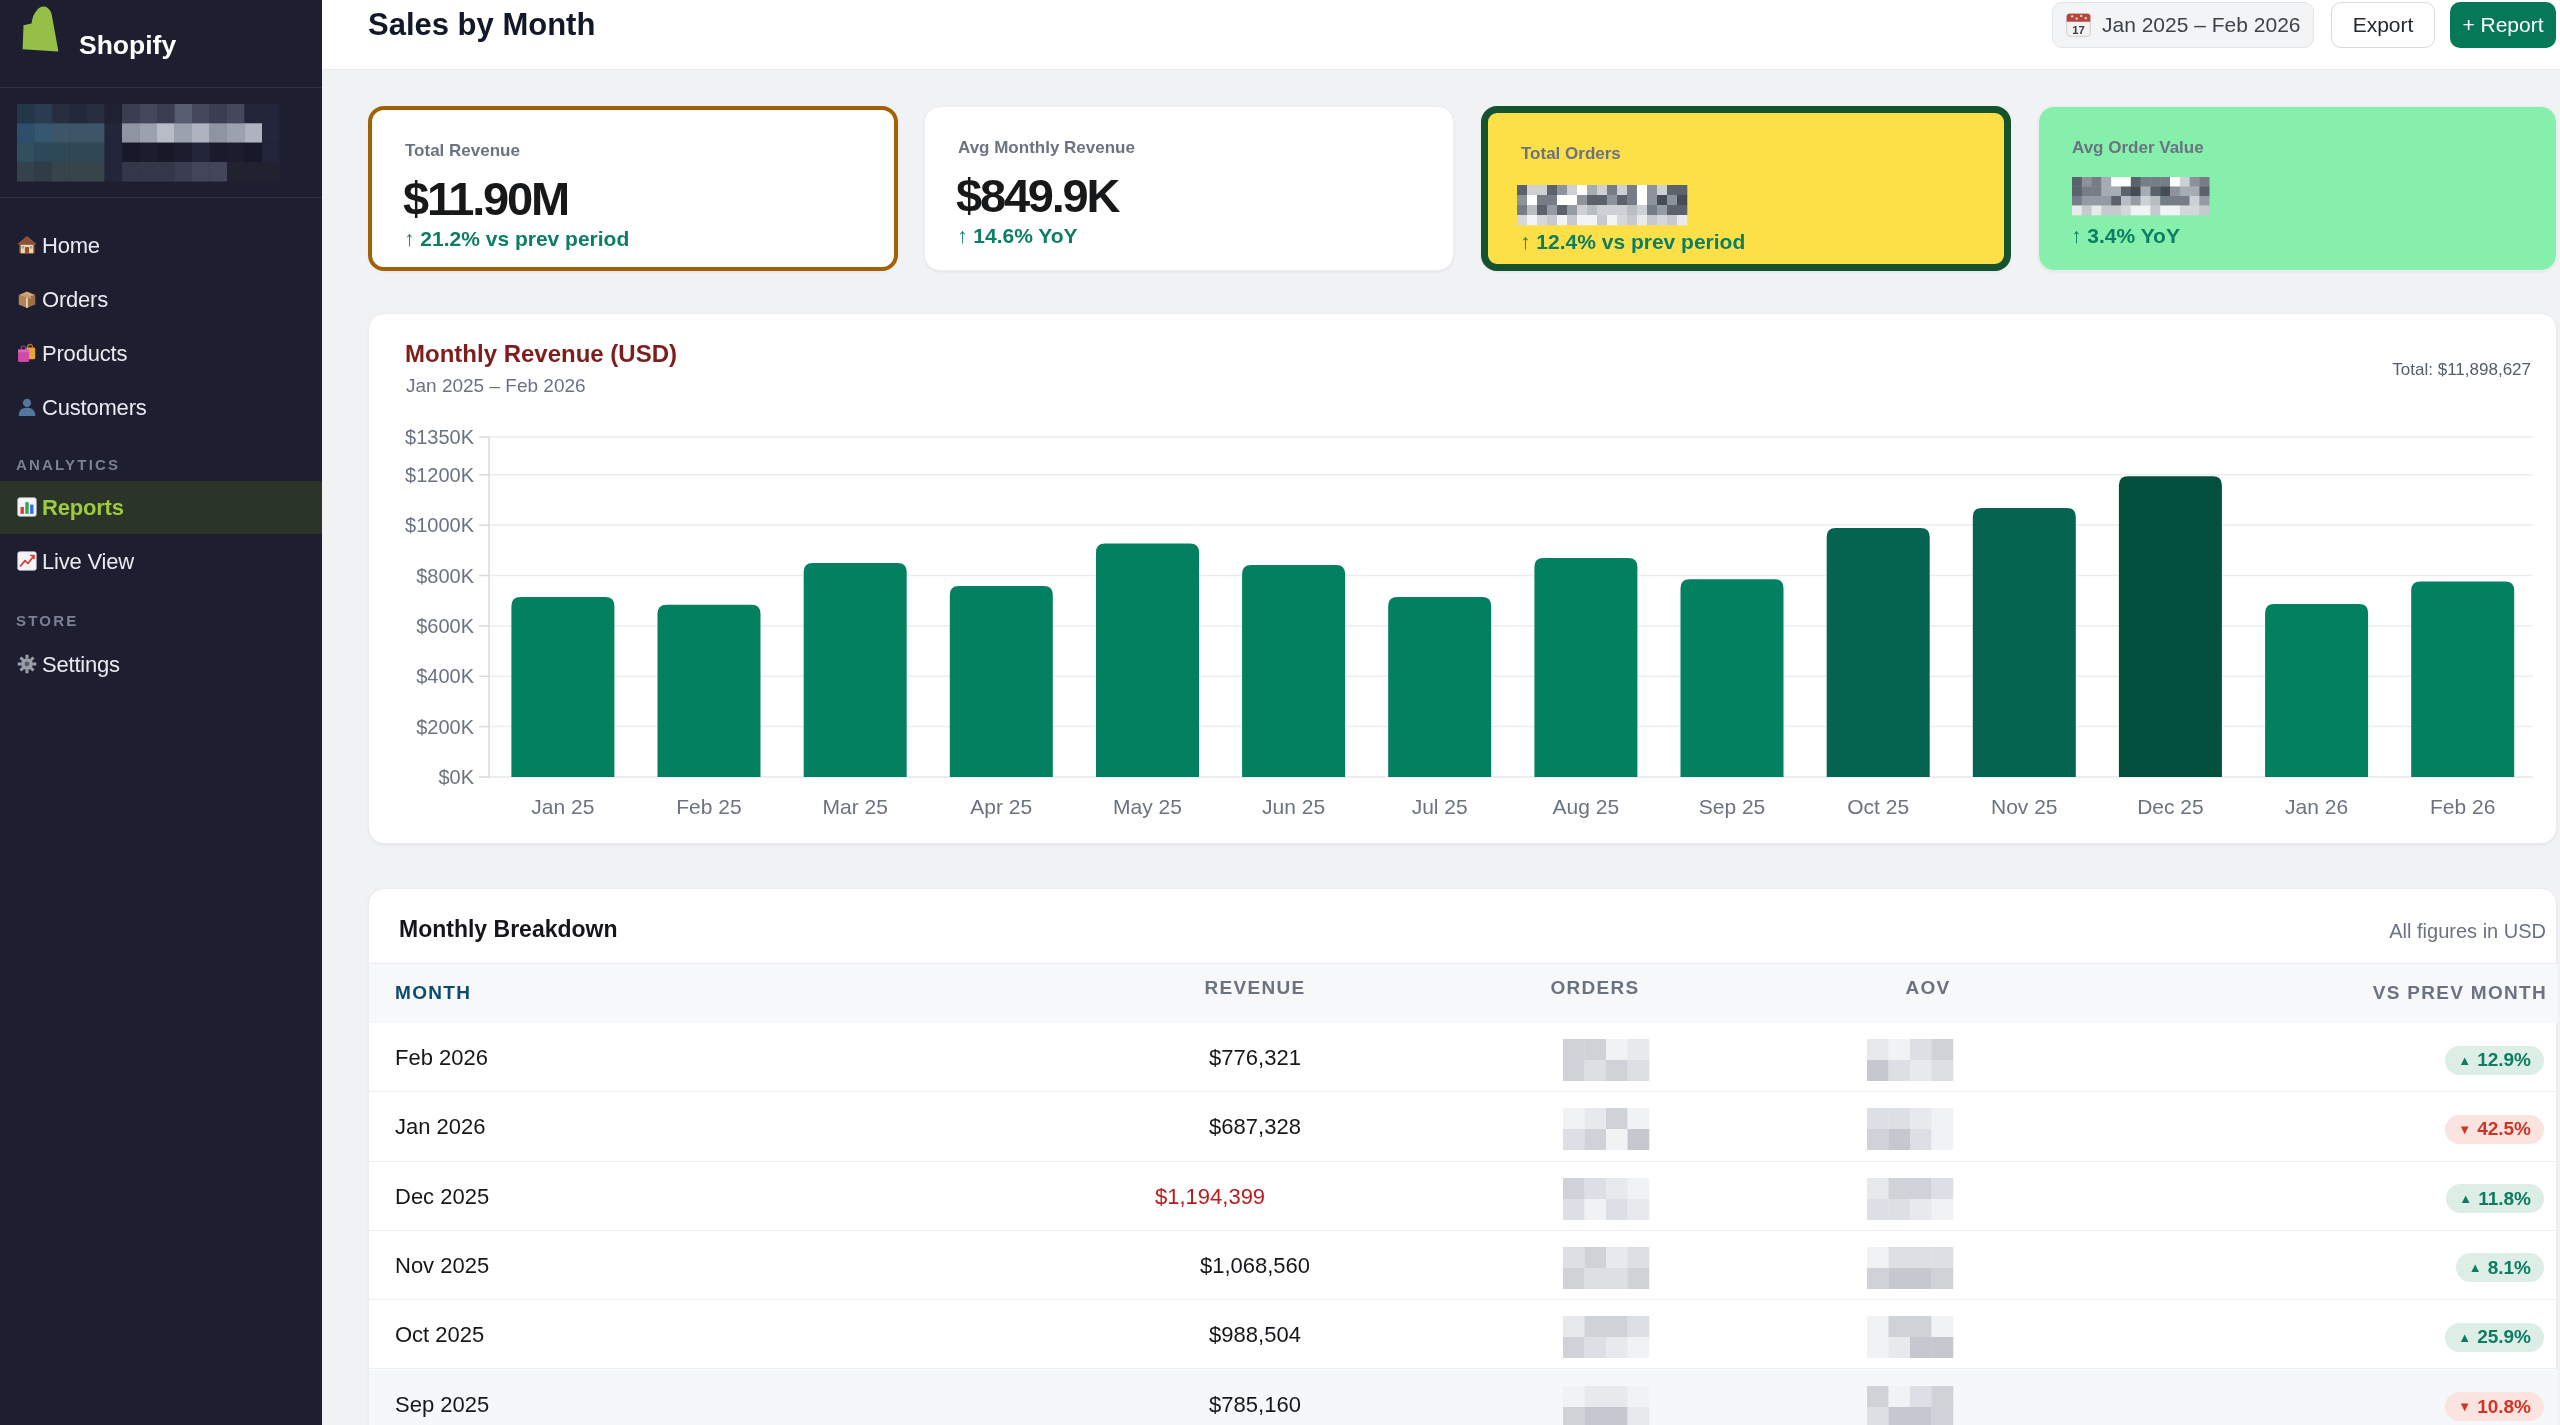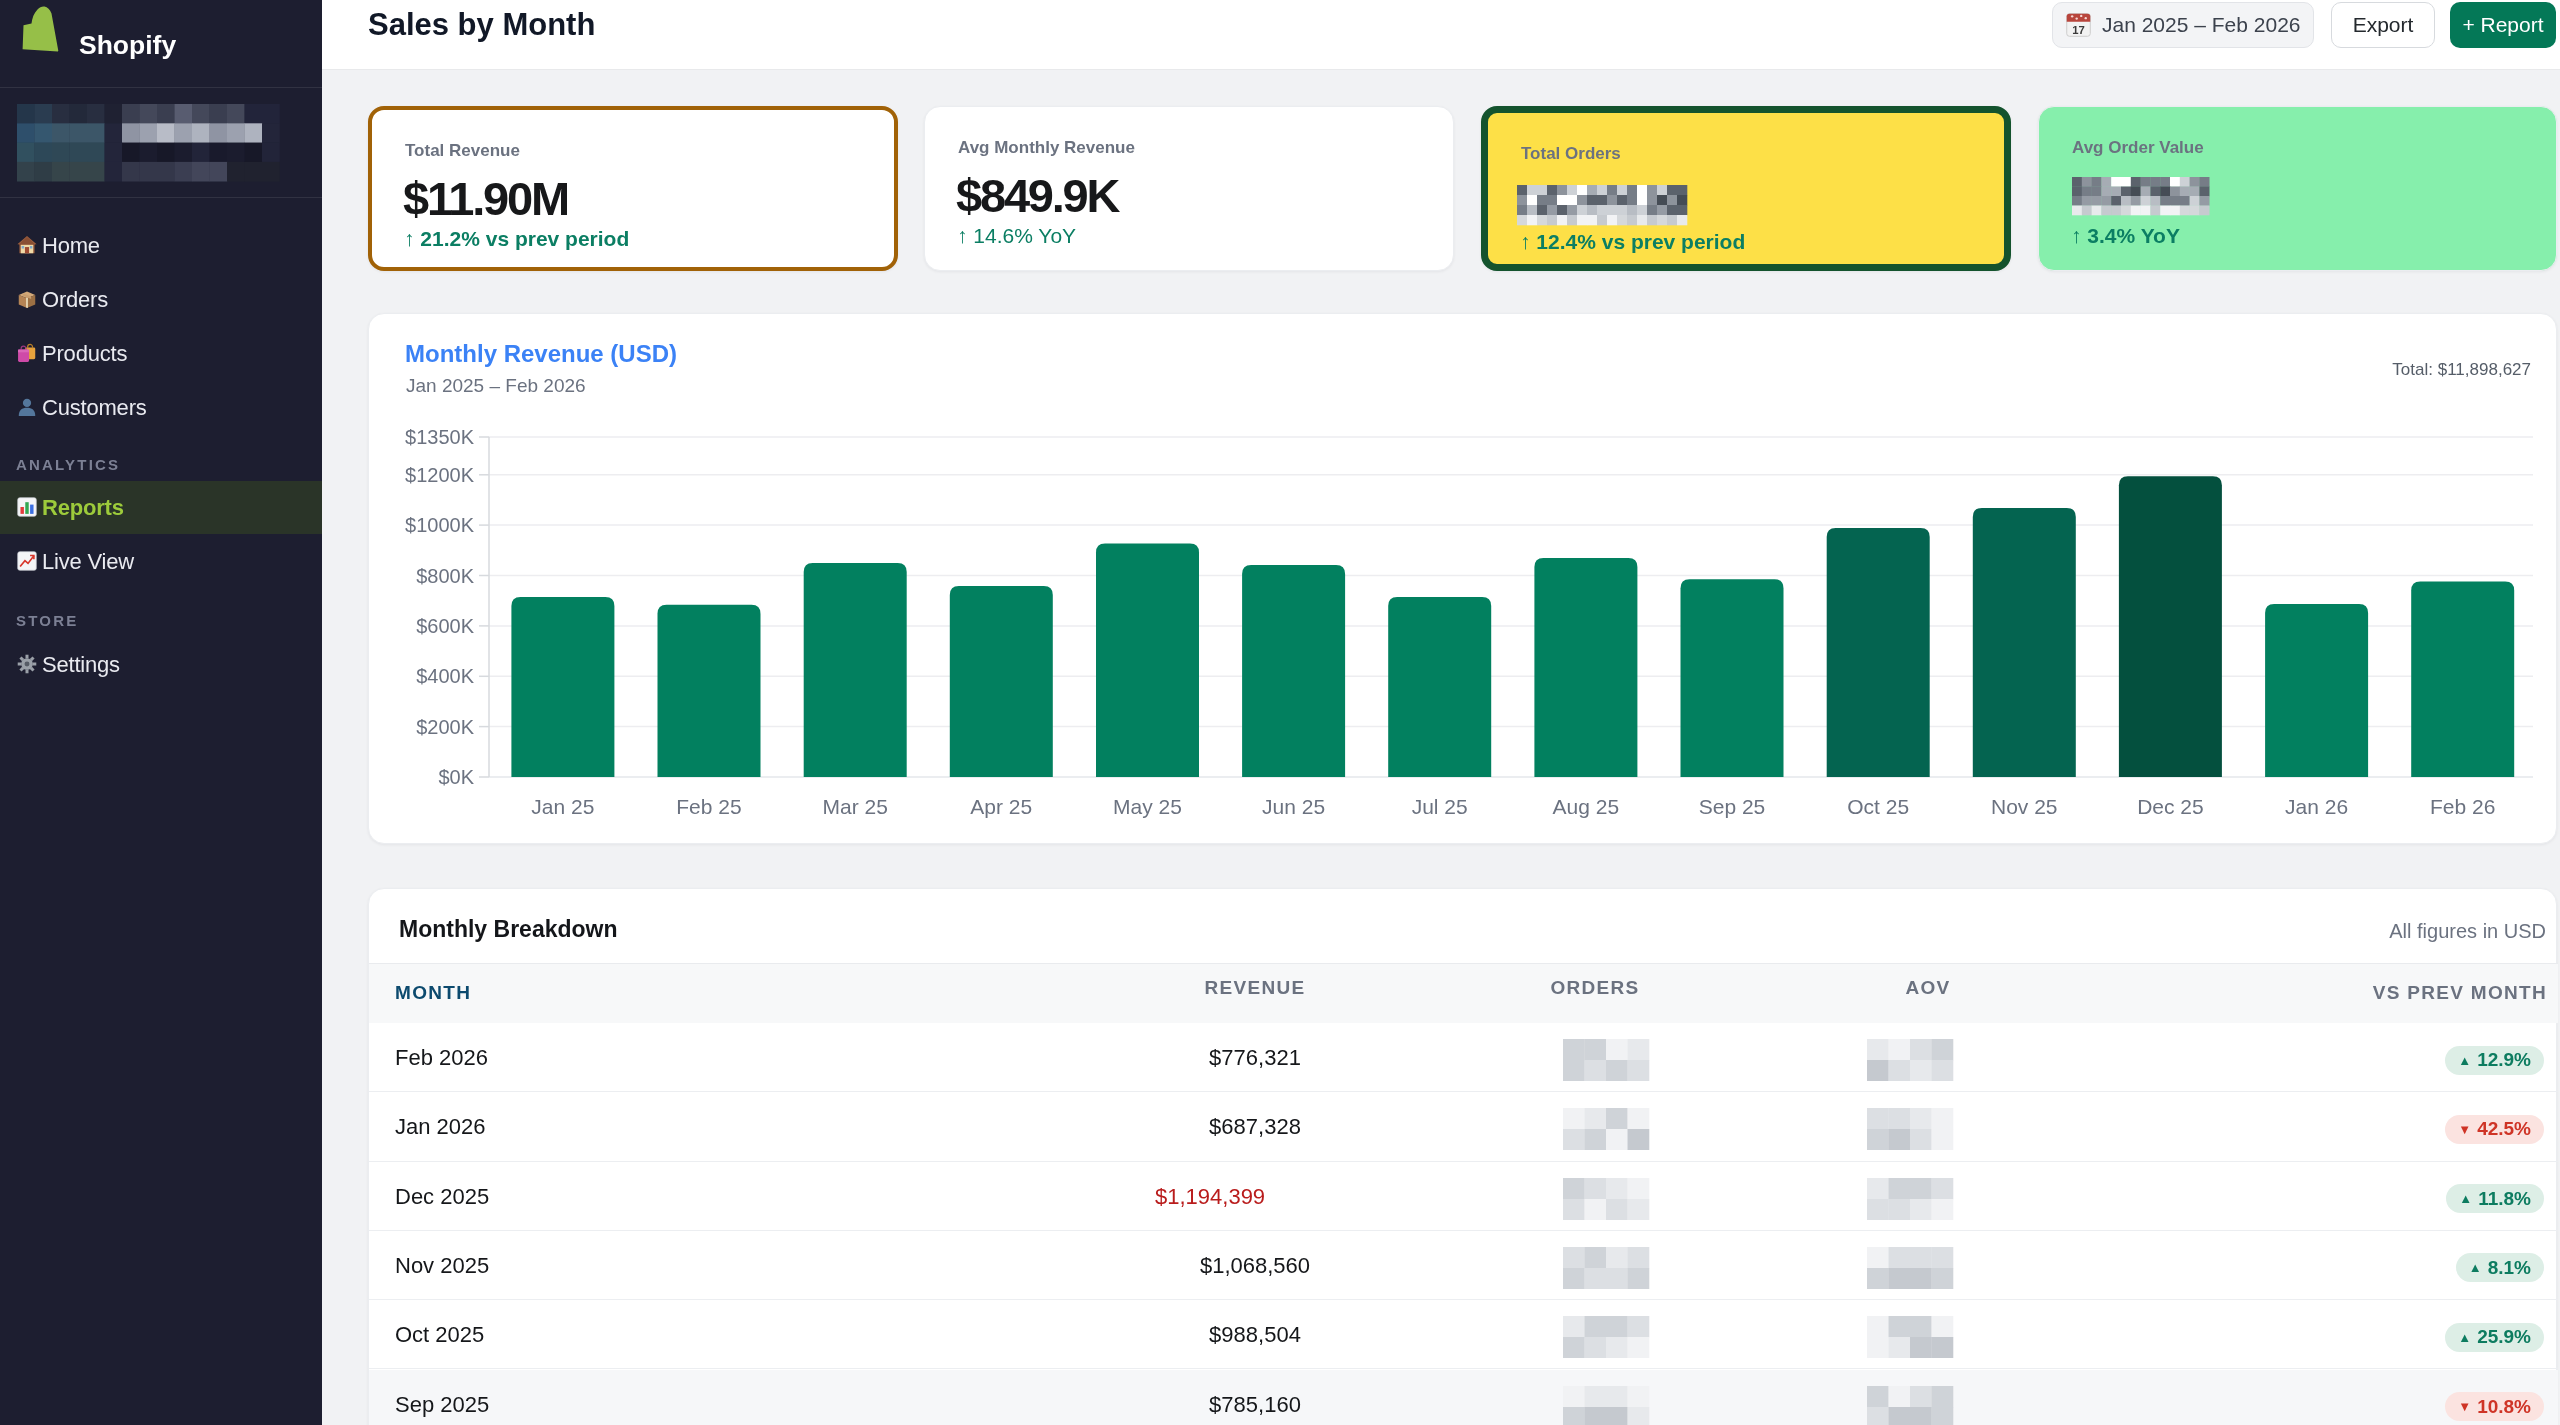--- a/index.html
+++ b/index.html
@@ -159,21 +159,21 @@
   </div>
 
 <div style="position:absolute;left:368px;top:106px;width:530px;height:165px;background:#fff;border-radius:16px;border:4px solid #a16207;box-shadow:0 1px 3px rgba(16,24,40,.06)">
     <div style="position:absolute;left:33px;top:31px;font-size:17px;font-weight:600;color:#6b7280">Total Revenue</div>
     <div style="position:absolute;left:31px;top:61px;font-size:47px;font-weight:800;letter-spacing:-2.2px;color:#17181a">$11.90M</div>
     <div style="position:absolute;left:32px;top:117px;font-size:21px;font-weight:600;color:#0b7e63">↑ 21.2% vs prev period</div>
   </div>
 <div style="position:absolute;left:924px;top:106px;width:530px;height:165px;background:#fff;border-radius:16px;border:1px solid #ebedf0;box-shadow:0 1px 3px rgba(16,24,40,.06)">
     <div style="position:absolute;left:33px;top:31px;font-size:17px;font-weight:600;color:#6b7280">Avg Monthly Revenue</div>
     <div style="position:absolute;left:31px;top:61px;font-size:47px;font-weight:800;letter-spacing:-2.2px;color:#17181a">$849.9K</div>
-    <div style="position:absolute;left:32px;top:117px;font-size:21px;font-weight:400;color:#0b7e63">↑ 14.6% YoY</div>
+    <div style="position:absolute;left:32px;top:117px;font-size:21px;font-weight:700;color:#0b7e63">↑ 14.6% YoY</div>
   </div>
 <div style="position:absolute;left:1481px;top:106px;width:530px;height:165px;background:#fde047;border-radius:16px;border:7px solid #14532d;box-shadow:0 1px 3px rgba(16,24,40,.06)">
     <div style="position:absolute;left:33px;top:31px;font-size:17px;font-weight:600;color:#6b7280">Total Orders</div>
     <svg style="position:absolute;left:29px;top:72px" width="171" height="41" viewBox="0 0 171 41">
       <rect x="0.0" y="0.0" width="10.3" height="10.3" fill="#5b626c"></rect>
       <rect x="10.0" y="0.0" width="10.3" height="10.3" fill="#cdd1d6"></rect>
       <rect x="20.0" y="0.0" width="10.3" height="10.3" fill="#cdd1d6"></rect>
       <rect x="30.0" y="0.0" width="10.3" height="10.3" fill="#5b626c"></rect>
       <rect x="40.0" y="0.0" width="10.3" height="10.3" fill="#8d939c"></rect>
       <rect x="50.0" y="0.0" width="10.3" height="10.3" fill="#cdd1d6"></rect>
@@ -299,21 +299,21 @@
       <rect x="88.2" y="28.5" width="10.1" height="9.8" fill="#f2f3f5"></rect>
       <rect x="98.0" y="28.5" width="10.1" height="9.8" fill="#f2f3f5"></rect>
       <rect x="107.8" y="28.5" width="10.1" height="9.8" fill="#d5d8db"></rect>
       <rect x="117.6" y="28.5" width="10.1" height="9.8" fill="#d5d8db"></rect>
       <rect x="127.4" y="28.5" width="10.1" height="9.8" fill="#c6cacf"></rect>
     </svg>
     <div style="position:absolute;left:32px;top:117px;font-size:21px;font-weight:600;color:#0b7e63">↑ 3.4% YoY</div>
   </div>
 
 <div class="abs" style="left:368px;top:313px;width:2189px;height:531px;background:#fff;border-radius:16px;border:1px solid #ebedf0;box-shadow:0 1px 3px rgba(16,24,40,.06)">
-  <div style="position:absolute;left:36px;top:26px;font-size:24px;font-weight:700;color:#3b82f6">Monthly Revenue (USD)</div>
+  <div style="position:absolute;left:36px;top:26px;font-size:24px;font-weight:700;color:#7f1d1d">Monthly Revenue (USD)</div>
   <div style="position:absolute;left:37px;top:61px;font-size:19px;color:#6b7280">Jan 2025 – Feb 2026</div>
   <div style="position:absolute;right:25px;top:46px;font-size:17px;color:#555d68">Total: $11,898,627</div>
   <svg width="2189" height="531" viewBox="0 0 2189 531" style="position:absolute;left:0;top:0">
       <line x1="120" y1="463.0" x2="2164" y2="463.0" stroke="#e5e7eb" stroke-width="1.5"></line>
       <line x1="110" y1="463.0" x2="120" y2="463.0" stroke="#d7dade" stroke-width="1.5"></line>
       <text x="105" y="463.0" font-size="20" fill="#6b7280" text-anchor="end" dominant-baseline="central" font-family="Liberation Sans, sans-serif">$0K</text>
       <line x1="120" y1="412.6" x2="2164" y2="412.6" stroke="#ededf0" stroke-width="1.5"></line>
       <line x1="110" y1="412.6" x2="120" y2="412.6" stroke="#d7dade" stroke-width="1.5"></line>
       <text x="105" y="412.6" font-size="20" fill="#6b7280" text-anchor="end" dominant-baseline="central" font-family="Liberation Sans, sans-serif">$200K</text>
       <line x1="120" y1="362.3" x2="2164" y2="362.3" stroke="#ededf0" stroke-width="1.5"></line>

